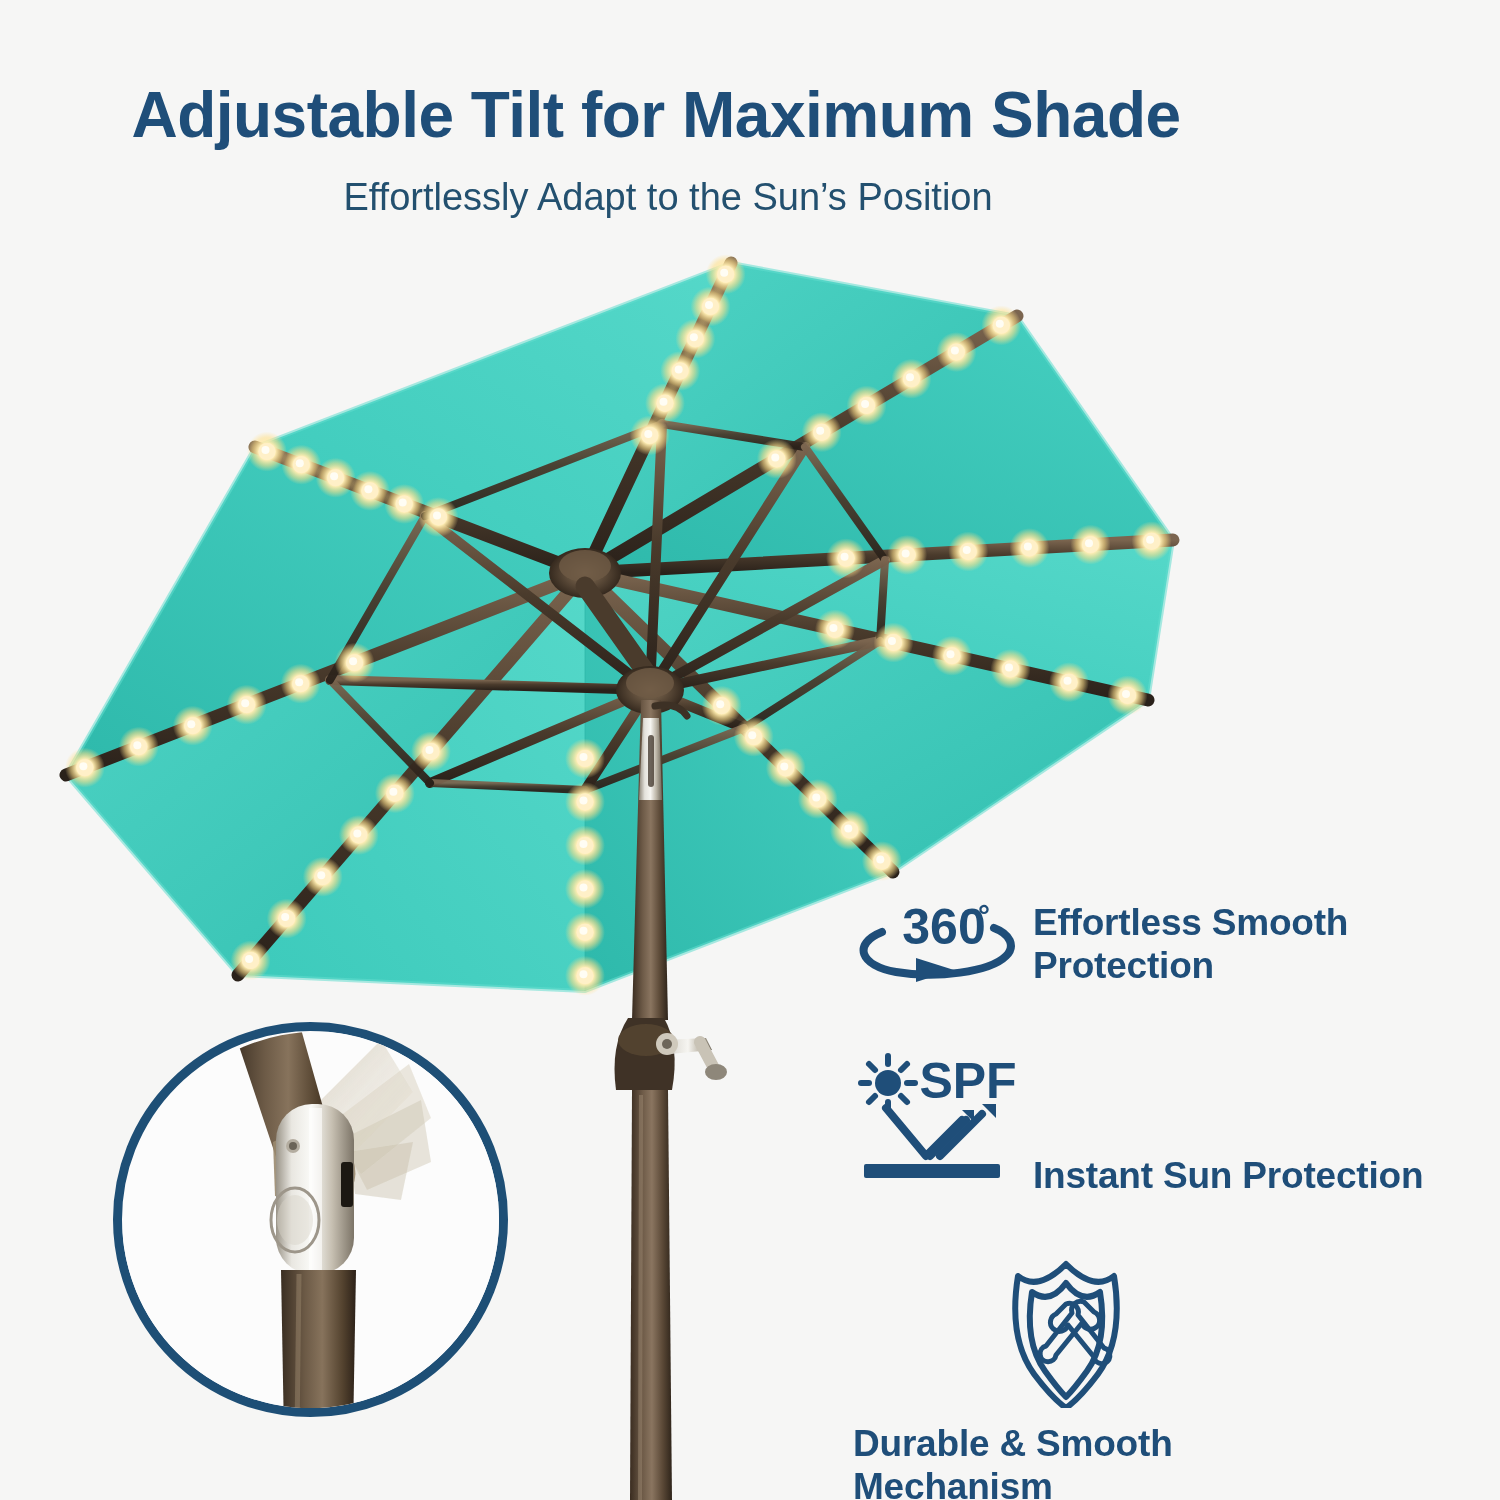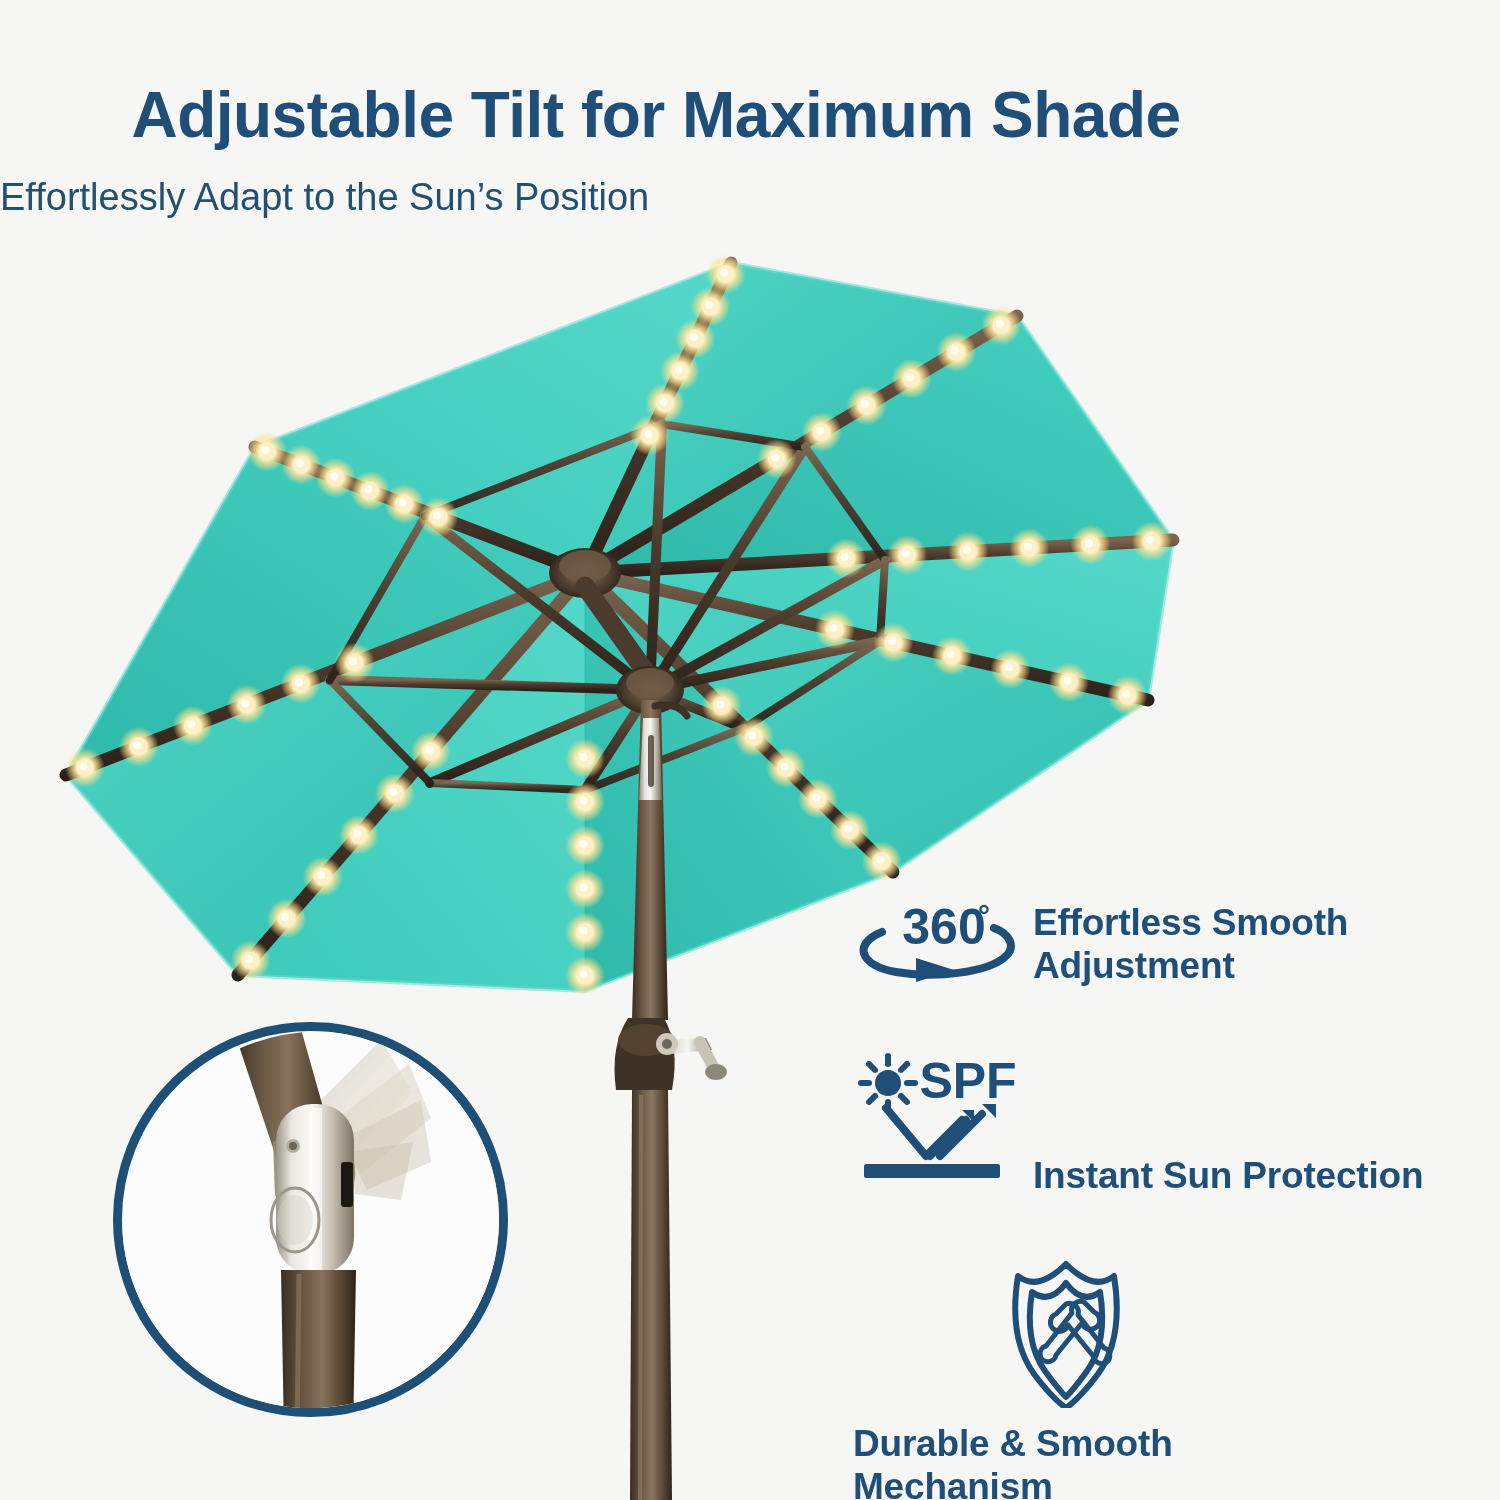--- a/index.html
+++ b/index.html
@@ -15,21 +15,21 @@
   
   .headline {
     position:absolute; left:0; top:78px; width:1312px;
     text-align:center;
     font-size:64px; font-weight:bold; letter-spacing:-0.5px;
     color:#1f4e79;
     white-space:nowrap;
   }
   .subheadline {
     position:absolute; left:0; top:176px; width:1336px;
-    text-align:left;
+    text-align:center;
     font-size:38px; font-weight:400;
     color:#23506f;
     white-space:nowrap;
   }
 
   
   #umbrella { position:absolute; left:0; top:0; width:1500px; height:1500px; }
 
   
   #inset {
@@ -440,21 +440,21 @@
           <g fill="none" stroke="#1f4e79" stroke-width="8" stroke-linecap="round">
             <path d="M24,44 C-6,56 2,78 38,84 C78,91 132,84 148,68 C158,58 152,46 136,40"></path>
           </g>
           <path d="M58,70 L96,82 L58,94 Z" fill="#1f4e79"></path>
           <text x="86" y="56" font-family="Liberation Sans, sans-serif" font-size="50" font-weight="bold" fill="#1f4e79" text-anchor="middle">360</text>
           <text x="126" y="38" font-family="Liberation Sans, sans-serif" font-size="30" font-weight="bold" fill="#1f4e79" text-anchor="middle">°</text>
         </svg>
       </div>
       <div class="f-label">
         <span>Effortless Smooth</span>
-        <span class="l2">Adjustment</span>
+        <span class="l2">Protection</span>
       </div>
     </div>
 
     <div class="feature f1">
       <div class="f-icon">
         <svg width="170" height="150" viewBox="0 0 170 150">
 
           <g>
             <circle cx="30" cy="35" r="13" fill="#1f4e79"></circle>
             <g stroke="#1f4e79" stroke-width="6" stroke-linecap="round">

